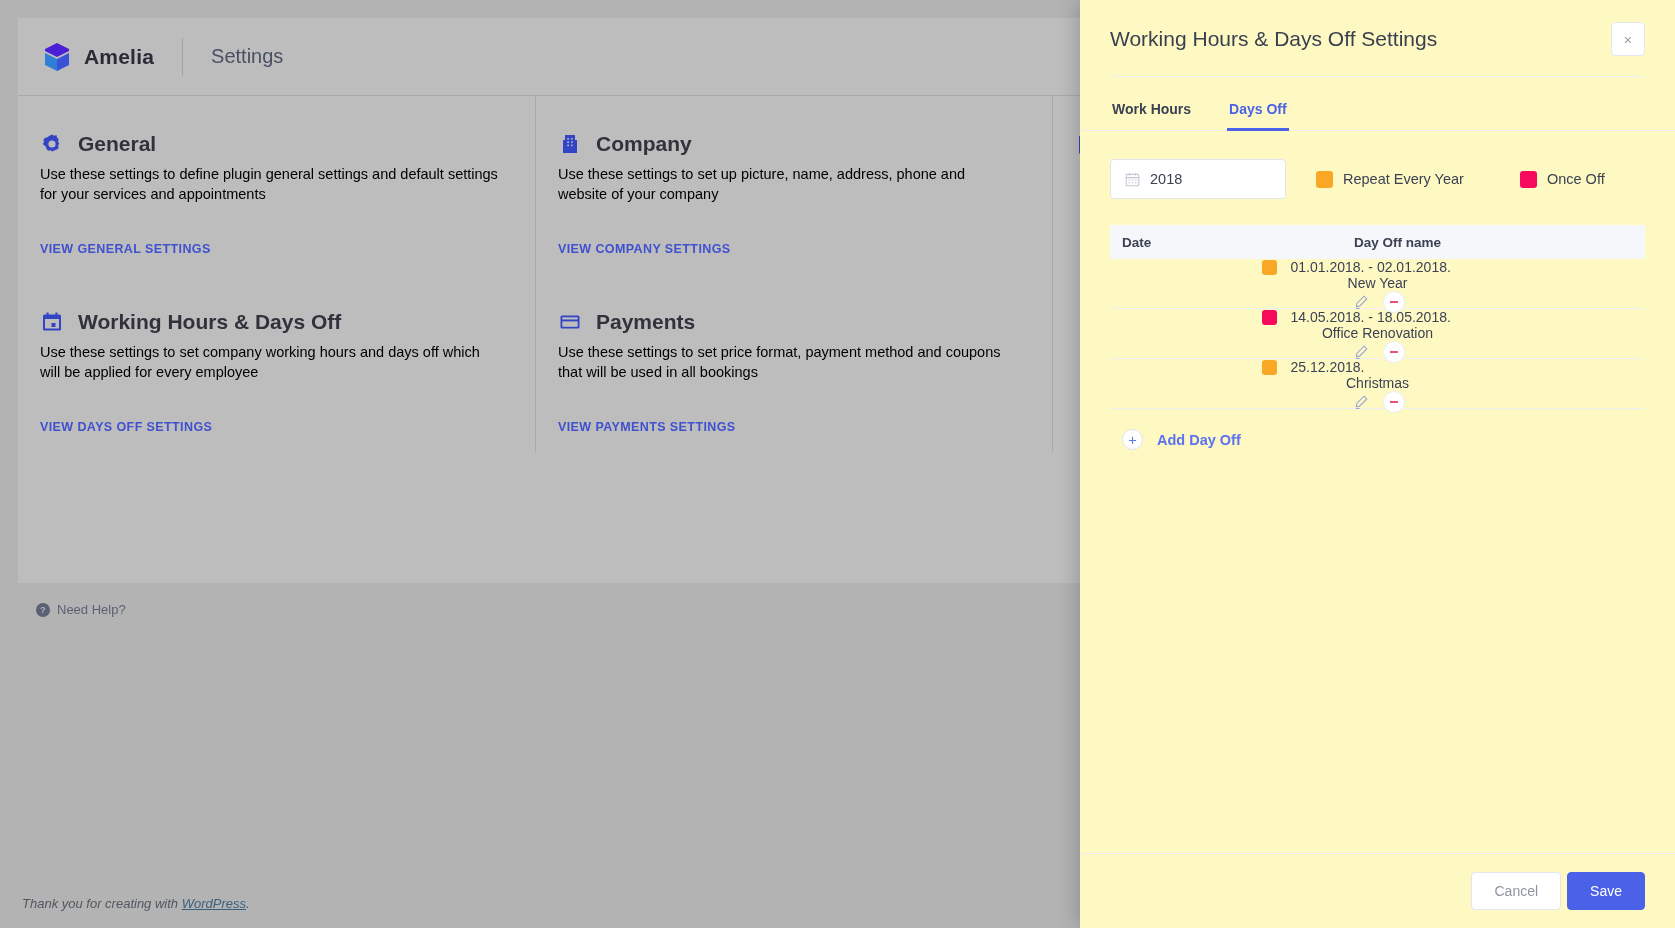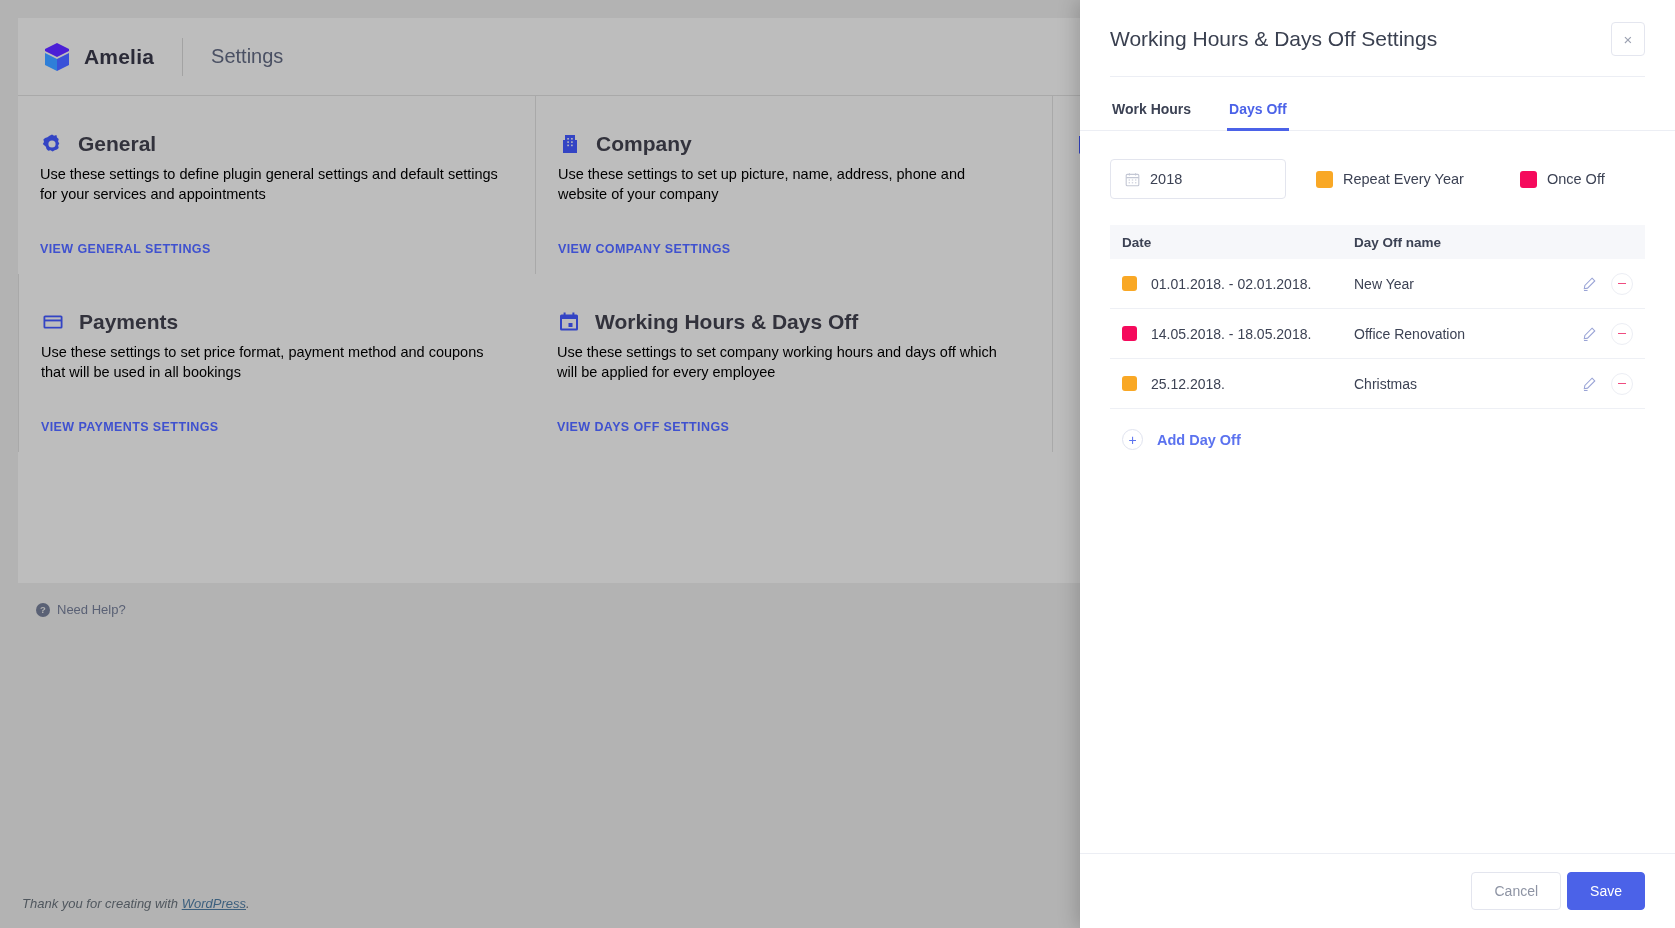--- a/index.html
+++ b/index.html
@@ -85,21 +85,21 @@
     left: 22px; top: 896px;
     font-size: 13px; font-style: italic; color: #50575e;
   }
   .wp-credit a { color: #3c5f7d; }
 
   
   #panel {
     position: absolute;
     right: 0; top: 0;
     width: 595px; height: 928px;
-    background: #ffffff;
+    background: #fef9c3;
     box-shadow: -4px 0 18px rgba(0,0,0,.18);
     display: flex; flex-direction: column;
   }
   .panel-head {
     padding: 22px 30px 0 30px;
   }
   .panel-head-row {
     display: flex; align-items: center; justify-content: space-between;
   }
   .panel-title {
@@ -161,20 +161,21 @@
     padding: 0 12px;
   }
   .th { font-size: 13.5px; font-weight: bold; color: #3c4254; }
   .th.date { width: 232px; }
   .th.name { flex: 1; }
   .t-row {
     display: flex; align-items: center;
     height: 50px;
     padding: 0 12px;
     border-bottom: 1px solid #eef0f5;
+    flex-direction: column;
   }
   .cell-date {
     width: 232px;
     display: flex; align-items: center; gap: 14px;
   }
   .dot { width: 15px; height: 15px; border-radius: 3px; flex:none; display:block;}
   .date-text { font-size: 14px; color: #3c4254; }
   .cell-name { flex: 1; font-size: 14px; color: #3c4254; }
   .cell-actions { display: flex; align-items: center; gap: 12px; }
   .edit-btn {
@@ -283,52 +284,52 @@
             <span class="card-icon">
               <svg viewBox="0 0 24 24" width="24" height="24" fill="#3344c4">
                 <path d="M4 4h16v14H8l-4 4z"></path>
               </svg>
             </span>
           </div>
         </div>
       </div>
 
       <div class="cards-row row2">
-        <div class="card col2">
-          <div class="card-head">
-            <span class="card-icon">
-              <svg viewBox="0 0 24 24" width="24" height="24">
-                <rect x="2.5" y="5.5" width="19" height="13" rx="1.6" fill="#3344c4"></rect>
-                <rect x="4.3" y="7.3" width="15.4" height="2.2" fill="#bdbdbd"></rect>
-                <rect x="4.3" y="11.4" width="15.4" height="5.4" fill="#bdbdbd"></rect>
-              </svg>
-            </span>
-            <span class="card-title">Payments</span>
-          </div>
-          <div class="card-desc">Use these settings to set price format, payment method and coupons that will be used in all bookings</div>
-          <a class="card-link">VIEW PAYMENTS SETTINGS</a>
-        </div>
-
         <div class="card col1">
           <div class="card-head">
             <span class="card-icon">
               <svg viewBox="0 0 24 24" width="24" height="24">
                 <rect x="3" y="4.5" width="18" height="16" rx="1.6" fill="#3344c4"></rect>
                 <rect x="5" y="9" width="14" height="9.5" fill="#bdbdbd"></rect>
                 <rect x="6.6" y="2.5" width="2" height="4" fill="#3344c4"></rect>
                 <rect x="15.4" y="2.5" width="2" height="4" fill="#3344c4"></rect>
                 <rect x="11.5" y="13" width="4" height="4" fill="#3344c4"></rect>
               </svg>
             </span>
             <span class="card-title">Working Hours &amp; Days Off</span>
           </div>
           <div class="card-desc">Use these settings to set company working hours and days off which will be applied for every employee</div>
           <a class="card-link">VIEW DAYS OFF SETTINGS</a>
         </div>
 
+        <div class="card col2">
+          <div class="card-head">
+            <span class="card-icon">
+              <svg viewBox="0 0 24 24" width="24" height="24">
+                <rect x="2.5" y="5.5" width="19" height="13" rx="1.6" fill="#3344c4"></rect>
+                <rect x="4.3" y="7.3" width="15.4" height="2.2" fill="#bdbdbd"></rect>
+                <rect x="4.3" y="11.4" width="15.4" height="5.4" fill="#bdbdbd"></rect>
+              </svg>
+            </span>
+            <span class="card-title">Payments</span>
+          </div>
+          <div class="card-desc">Use these settings to set price format, payment method and coupons that will be used in all bookings</div>
+          <a class="card-link">VIEW PAYMENTS SETTINGS</a>
+        </div>
+
         <div class="card col3"></div>
       </div>
     </div>
   </div>
 
   <div class="need-help">
     <span class="help-icon">
       <svg viewBox="0 0 14 14" width="14" height="14">
         <circle cx="7" cy="7" r="7" fill="#5a6175"></circle>
         <text x="7" y="10.4" font-size="9.5" font-family="Liberation Sans, sans-serif" fill="#b3b3b3" text-anchor="middle" font-weight="bold">?</text>

